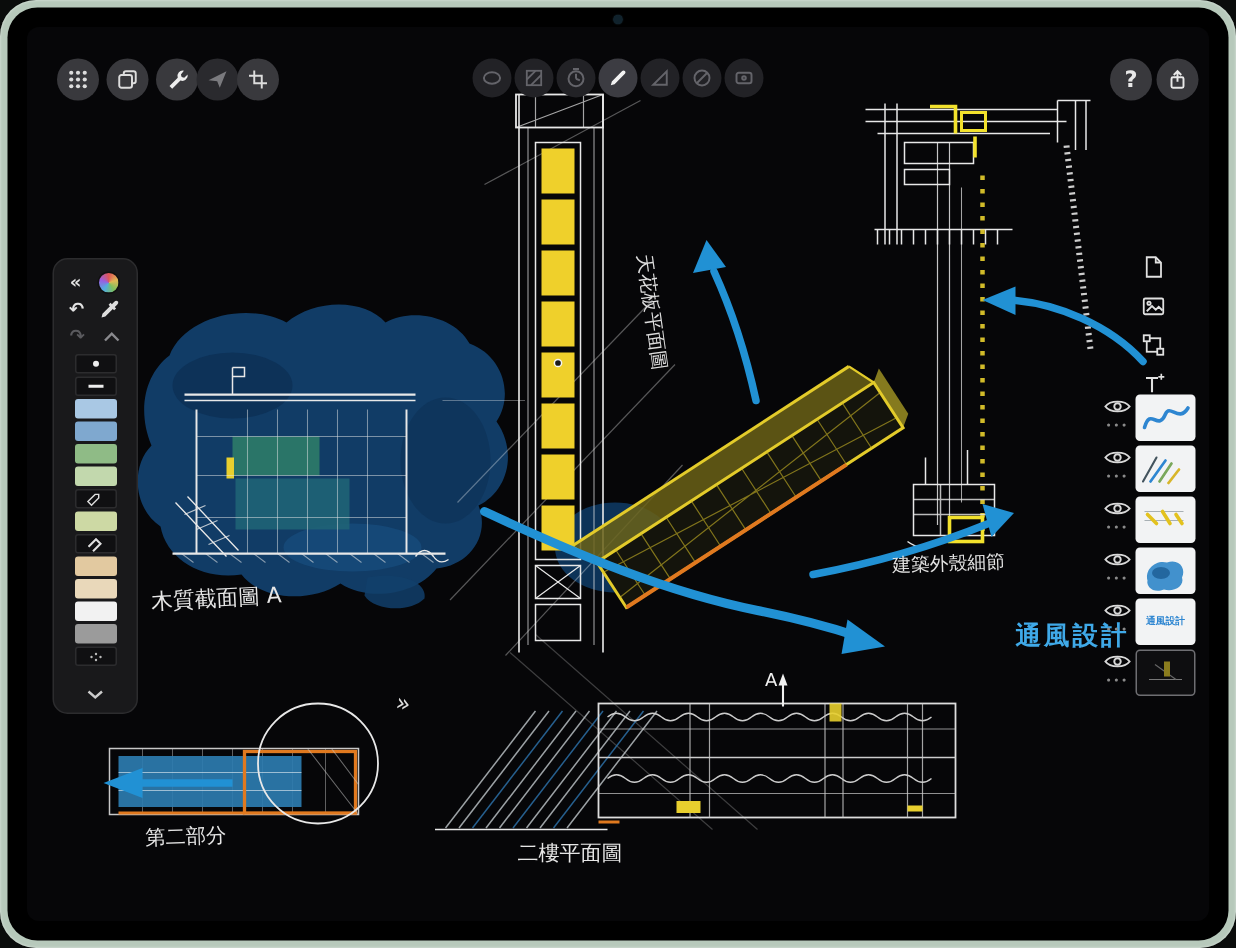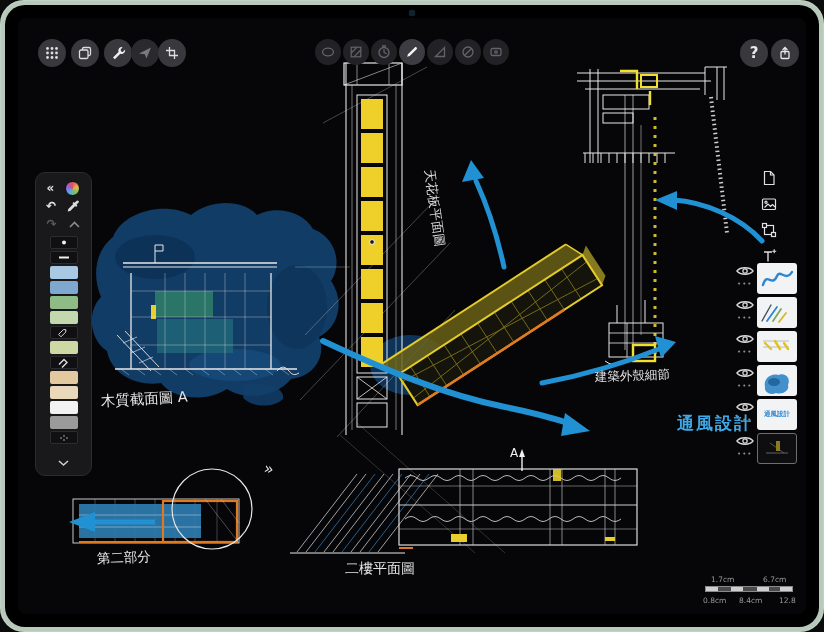--- a/index.html
+++ b/index.html
@@ -460,33 +460,17 @@
           </svg>
     <div class="layer-dots" style="left:732px;top:445px">•••</div>
     <div class="thumb dark" style="left:752px;top:428px">
       <svg width="40" height="31" fill="none">
               <path d="M8,20 h22" stroke="#777" stroke-width="0.8"></path>
               <path d="M12,10 l14,10" stroke="#666" stroke-width="0.8"></path>
               <rect x="18" y="8" width="4" height="10" fill="#8a7c1e"></rect>
             </svg>
     </div>
 
-    <div class="scalebar">
-      <span style="left:12px;top:0">1.7cm</span>
-      <span style="left:64px;top:0">6.7cm</span>
-      <div class="ruler">
-        <i style="width:12px;background:#cfcfcf"></i>
-              <i style="width:14px;background:#4a4a4a"></i>
-              <i style="width:12px;background:#cfcfcf"></i>
-              <i style="width:14px;background:#4a4a4a"></i>
-              <i style="width:12px;background:#cfcfcf"></i>
-              <i style="width:12px;background:#4a4a4a"></i>
-              <i style="width:12px;background:#cfcfcf"></i>
-      </div>
-      <span style="left:4px;top:21px">0.8cm</span>
-      <span style="left:40px;top:21px">8.4cm</span>
-      <span style="left:80px;top:21px">12.8</span>
-    </div>
 
    </div>
   </div>
  </div>
 </div>
 
 </body></html>

